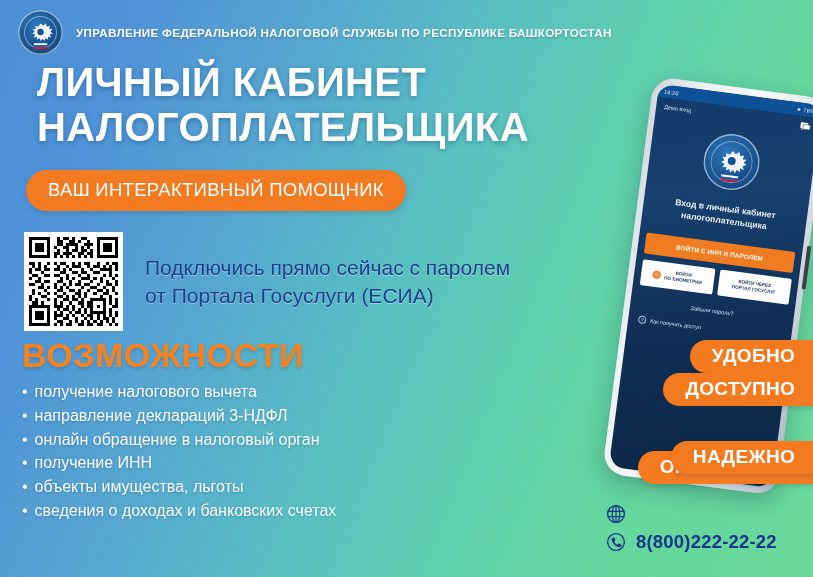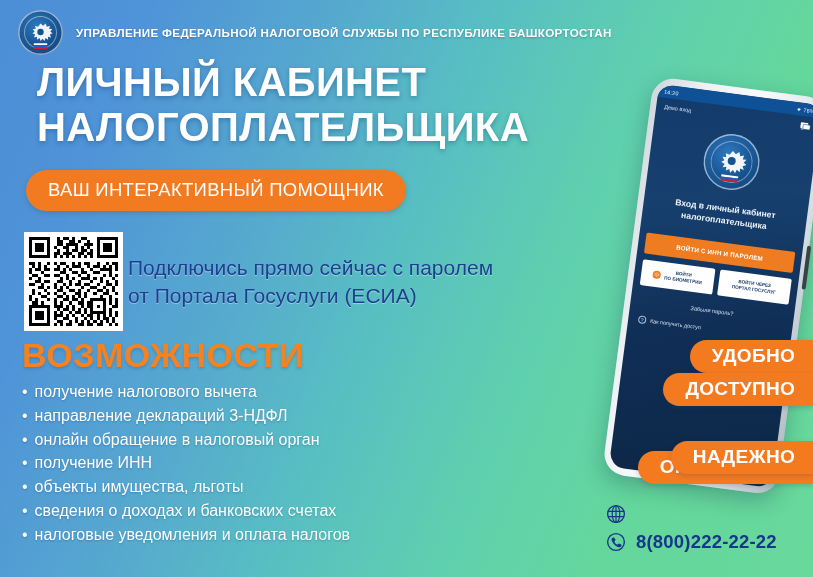--- a/index.html
+++ b/index.html
@@ -95,21 +95,21 @@
     white-space: nowrap;
   }
 
   
   #qr-row {
     position: absolute;
     top: 232px; left: 24px;
     z-index: 6;
     display: flex;
     align-items: center;
-    gap: 5px;
+    gap: 22px;
   }
   #qr-code {
     width: 99px; height: 99px;
     background: #ffffff;
     padding: 5px;
     flex: 0 0 99px;
   }
   #qr-code svg { display: block; width: 100%; height: 100%; }
 
   #invite-text {
@@ -592,21 +592,20 @@
 
   <div id="capabilities">
     <div id="cap-heading">ВОЗМОЖНОСТИ</div>
     <ul id="cap-list">
       <li>получение налогового вычета</li>
       <li>направление деклараций 3-НДФЛ</li>
       <li>онлайн обращение в налоговый орган</li>
       <li>получение ИНН</li>
       <li>объекты имущества, льготы</li>
       <li>сведения о доходах и банковских счетах</li>
-      <li>налоговые уведомления и оплата налогов</li>
     </ul>
   </div>
 
   <div id="phone-wrap">
     <div id="phone-body">
       <div id="phone-power"></div>
       <div id="phone-screen">
 
         <div id="ph-statusbar">
           <span>14:20</span>

